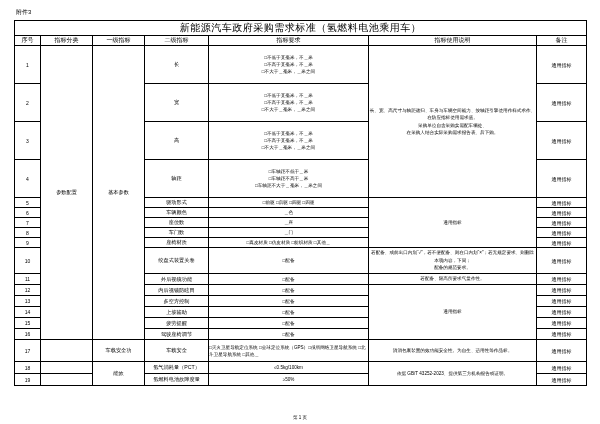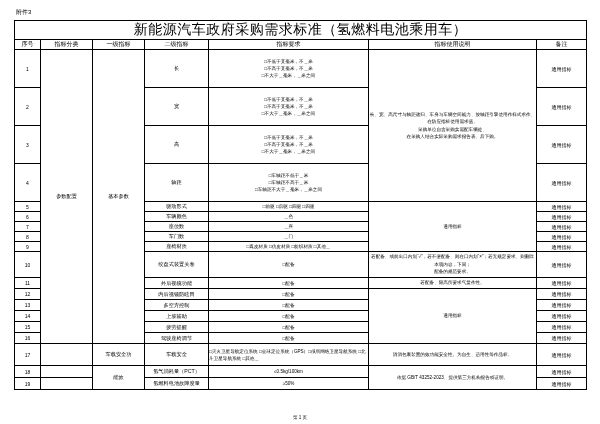--- a/index.html
+++ b/index.html
@@ -1,21 +1,21 @@
 <!DOCTYPE html>
 <html><head>
 <meta charset="utf-8">
 <style>
   html,body{margin:0;padding:0;background:#ffffff;}
   body{width:600px;height:424px;font-family:"Liberation Sans","DejaVu Sans",sans-serif;color:#000;}
   .page{position:relative;width:600px;height:424px;box-sizing:border-box;padding:8px 14px 0 14px;}
   .attach{font-size:6px;line-height:8px;margin:0 0 4px 2px;}
   table.doc{border-collapse:collapse;width:572px;table-layout:fixed;}
   table.doc td,table.doc th{border:0.6px solid #000;padding:0;vertical-align:middle;text-align:center;font-weight:normal;}
-  .title-cell{font-size:14px;font-weight:bold;letter-spacing:0.5px;padding:4px 0 4px 0;}
+  .title-cell{font-size:10px;font-weight:bold;letter-spacing:0.5px;padding:4px 0 4px 0;}
   .hdr td{font-size:6px;padding:3px 0;}
   .num{font-size:5px;}
   .cat{font-size:5.2px;}
   .lvl1{font-size:5.2px;}
   .lvl2{font-size:5.2px;}
   .req{font-size:4.6px;line-height:7px;text-align:center;padding:2px 3px;}
   .req.left{text-align:left;}
   .desc{font-size:4.6px;line-height:7.5px;text-align:left;padding:3px 4px;}
   .remark{font-size:5px;}
   .dim-line{display:block;white-space:nowrap;}

